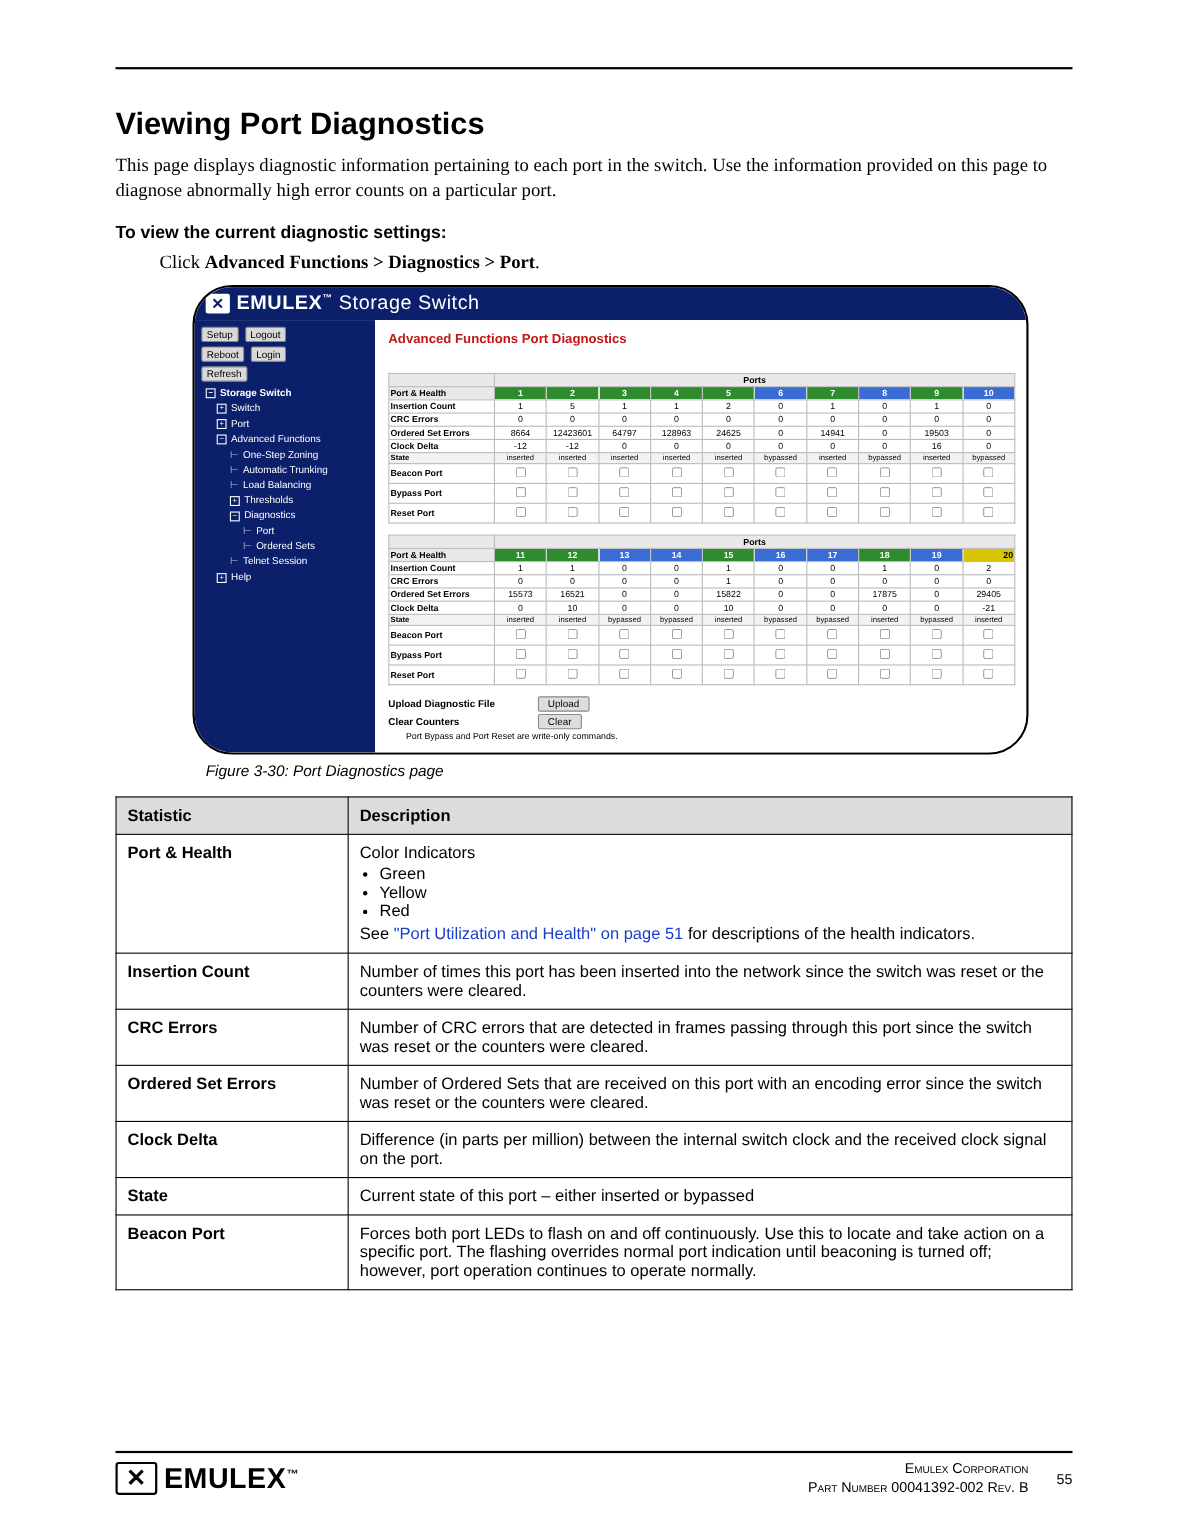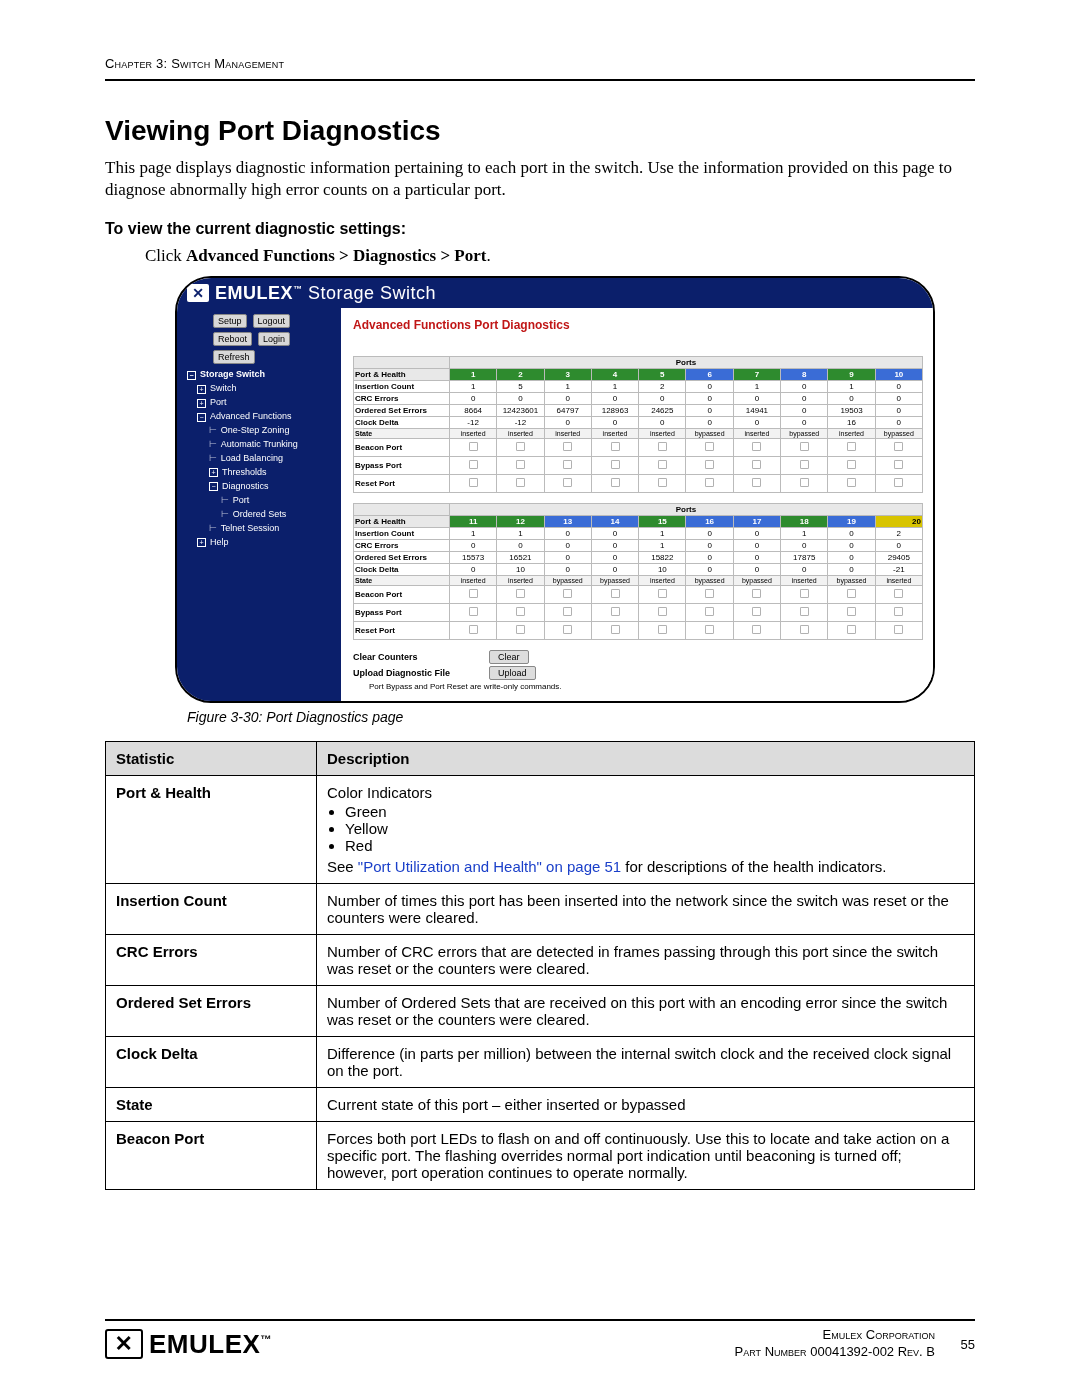--- a/index.html
+++ b/index.html
@@ -105,21 +105,21 @@
   .brand .thin { font-weight: normal; }
 
   .shot-body { display: flex; }
   .sidebar {
     width: 152px;
     background: #0b1f6b;
     color: #fff;
     padding: 6px 6px 30px 6px;
     font-size: 9px;
   }
-  .side-btns { display: flex; gap: 6px; margin-bottom: 4px; margin-left: 30px; }
+  .side-btns { display: flex; gap: 6px; margin-bottom: 4px; }
   .side-btns button {
     font-size: 9px;
     padding: 1px 4px;
     background: #d8d8d8;
     border: 1px solid #888;
     border-radius: 2px;
   }
   .tree { line-height: 1.55; }
   .tree .root { color: #fff; }
   .tree .n { padding-left: 10px; display: flex; align-items: center; gap: 4px; }
@@ -221,24 +221,20 @@
     font-size: 22px; border-radius:3px;
   }
   .footer sup { font-size: 11px; }
 </style>
 </head>
 <body>
 
 <div class="page">
 
   <div class="runhead">
-    <div class="right">
-      <div></div>
-      <div>Chapter 3: Switch Management</div>
-    </div>
   </div>
 
   <h1 class="section-title">Viewing Port Diagnostics</h1>
 
   <p class="body">This page displays diagnostic information pertaining to each port in the switch. Use the information provided on this page to diagnose abnormally high error counts on a particular port.</p>
 
   <div class="subhead">To view the current diagnostic settings:</div>
 
   <div class="step">
     <span>Click </span><span class="bold">Advanced Functions &gt; Diagnostics &gt; Port</span><span>.</span>
@@ -597,26 +593,26 @@
                     <td><input type="checkbox" style=""></td>
                     <td><input type="checkbox" style=""></td>
                     <td><input type="checkbox" style=""></td>
                   </tr>
                 </tbody>
               </table>
             </div>
 
           <div class="under-table">
             <div class="row">
+              <span class="lab">Upload Diagnostic File</span>
+              <button>Upload</button>
+            </div>
+            <div class="row">
               <span class="lab">Clear Counters</span>
               <button>Clear</button>
-            </div>
-            <div class="row">
-              <span class="lab">Upload Diagnostic File</span>
-              <button>Upload</button>
             </div>
             <div class="note">Port Bypass and Port Reset are write-only commands.</div>
           </div>
         </div>
       </div>
     </div>
   </div>
 
   <div class="caption">Figure 3-30: Port Diagnostics page</div>
 

